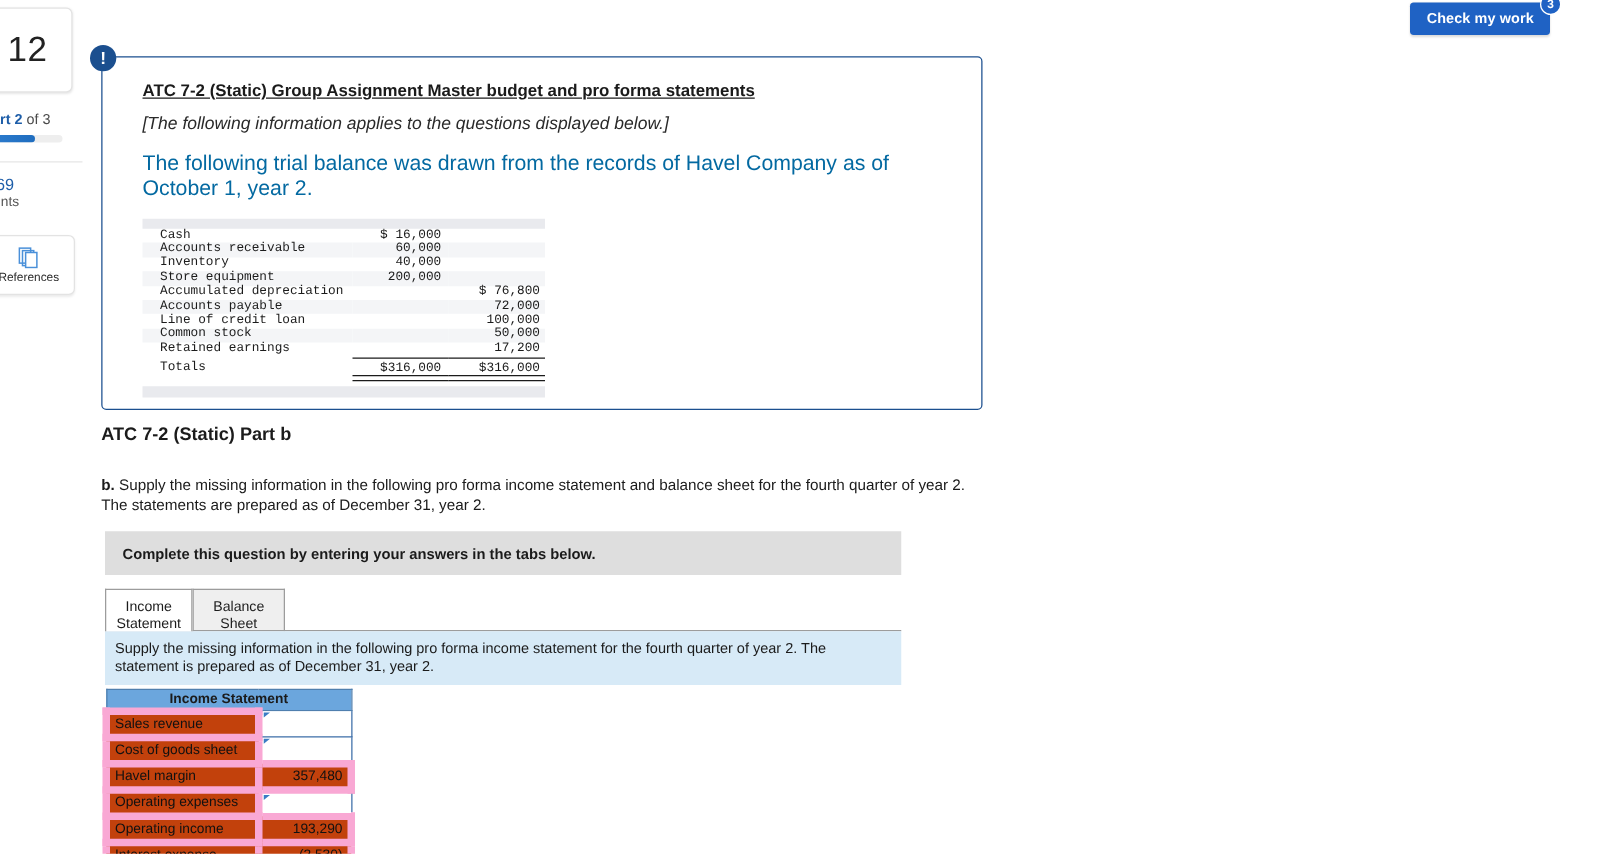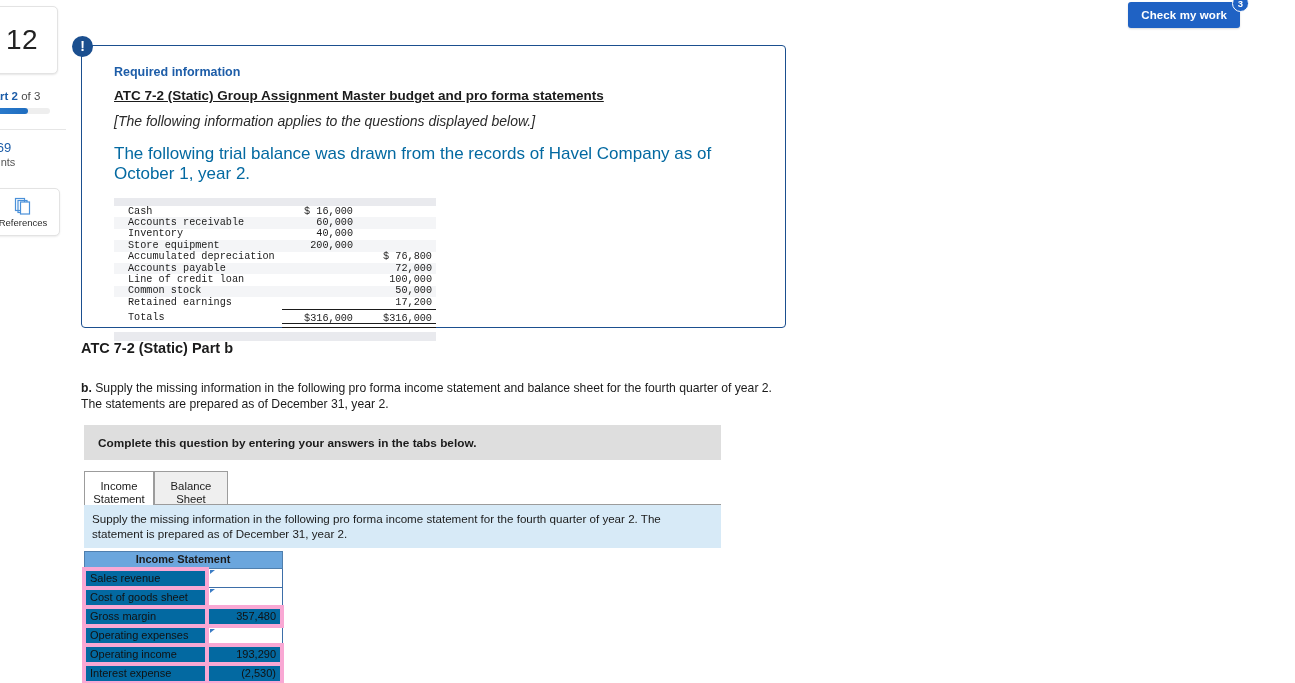--- a/index.html
+++ b/index.html
@@ -359,25 +359,25 @@
     background: #6ba6dd;
     color: #1b1b1b;
     font-size: 11px;
     font-weight: 700;
     text-align: center;
     height: 17px;
     border: 1px solid #4f7fae;
     padding: 0;
   }
   .is-table td {
-    border: 4px solid #f9a8d4;
+    border: 6px solid #f9a8d4;
     height: 17px;
     padding: 0 4px;
     line-height: 15px;
-    background: #0369a1;
+    background: #c2410c;
   }
   .is-label { width: 126px; text-align: left; }
   .is-value { width: 76px; text-align: right; }
 
   .is-input {
     border: 1px solid #3d6ea8 !important;
     background: #ffffff !important;
     position: relative;
     cursor: text;
   }
@@ -443,21 +443,20 @@
     <button class="check-btn">Check my work</button>
     <div class="check-badge">3</div>
   </div>
 
   <div class="alert-badge">
     <span>!</span>
   </div>
 
   <div class="req-card">
     <div class="req-inner">
-      <div class="req-heading">Required information</div>
       <div class="req-title">ATC 7-2 (Static) Group Assignment Master budget and pro forma statements</div>
       <div class="req-italic">[The following information applies to the questions displayed below.]</div>
       <div class="req-para">The following trial balance was drawn from the records of Havel Company as of October 1, year 2.</div>
 
       <div class="tb-wrap">
         <div class="tb-band"></div>
         <table class="tb-table">
           <tbody>
               <tr>
                 <td class="tb-acct">Cash</td>
@@ -547,21 +546,21 @@
     <tbody>
         <tr>
           <td class="is-label">Sales revenue</td>
           <td class="is-value is-input"></td>
         </tr>
         <tr>
           <td class="is-label">Cost of goods sheet</td>
           <td class="is-value is-input"></td>
         </tr>
         <tr>
-          <td class="is-label">Gross margin</td>
+          <td class="is-label">Havel margin</td>
           <td class="is-value">357,480</td>
         </tr>
         <tr>
           <td class="is-label">Operating expenses</td>
           <td class="is-value is-input"></td>
         </tr>
         <tr>
           <td class="is-label">Operating income</td>
           <td class="is-value">193,290</td>
         </tr>

